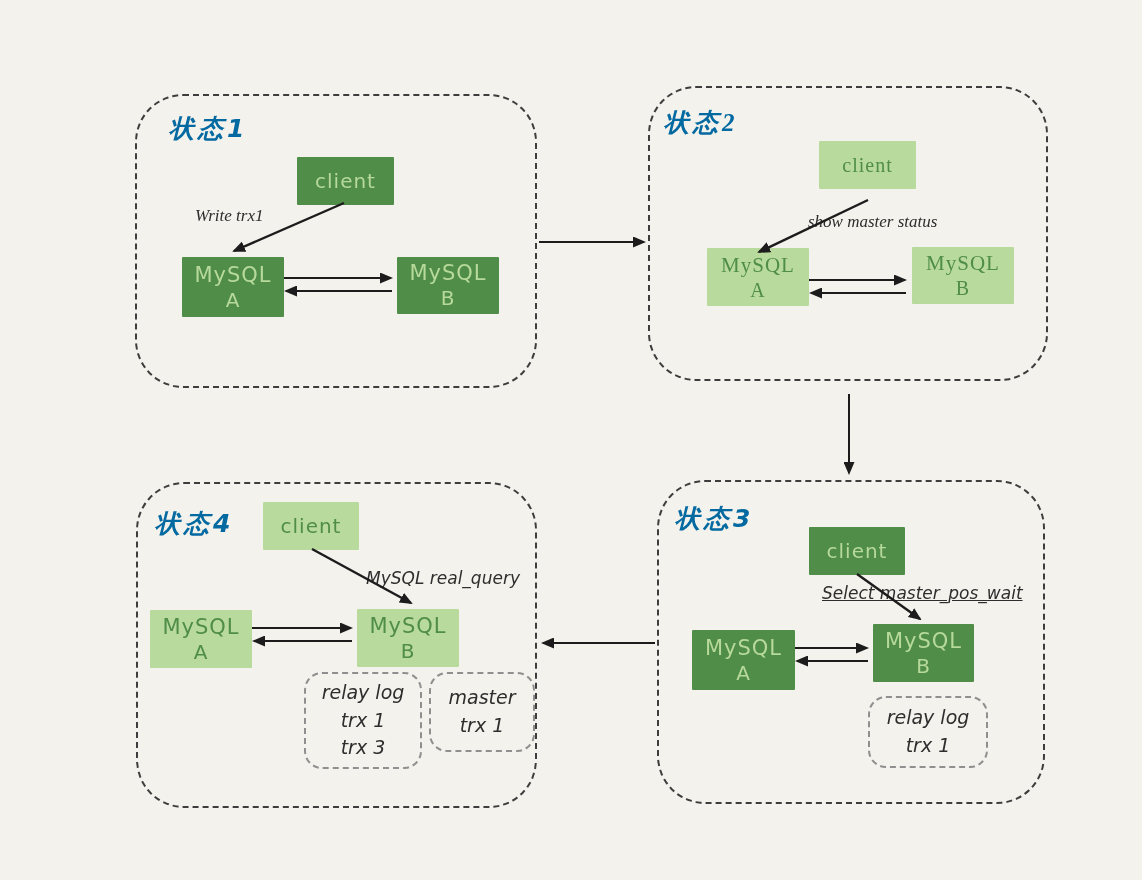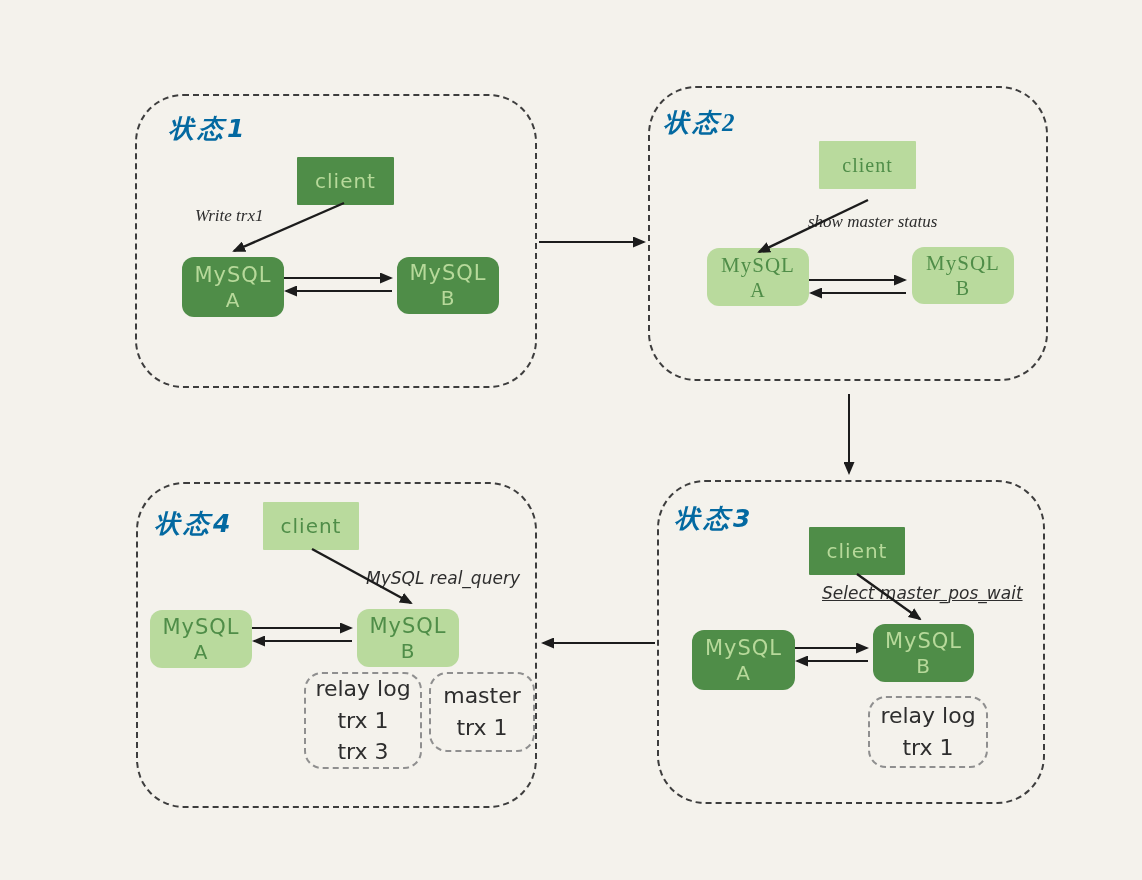--- a/index.html
+++ b/index.html
@@ -28,21 +28,21 @@
     font-style: italic;
   }
   #s1 .state-label { left: 32px;  top: 16px; }
   #s2 .state-label { left: 14px;  top: 18px; }
   #s3 .state-label { left: 16px;  top: 20px; text-align: center; }
   #s4 .state-label { left: 17px;  top: 23px; }
 
   
   .gbox {
     position: absolute;
-    border-radius: 12px;
+    border-radius: 1px;
     display: flex;
     flex-direction: column;
     align-items: center;
     justify-content: center;
     text-align: center;
     font-size: 21px;
     letter-spacing: 1px;
   }
   .theme-dark  .gbox { background: #4f8d48; color: #b7d99a; }
   .theme-light .gbox { background: #b9da9d; color: #4f8d48; }
@@ -81,23 +81,24 @@
 
   
   .log-box {
     position: absolute;
     border: 2px dashed #8f8f8f;
     border-radius: 18px;
     display: flex;
     flex-direction: column;
     align-items: center;
     justify-content: center;
-    font-size: 22px;
+    font-size: 19px;
     color: #2e2e2e;
     line-height: 1.45;
+    font-style: italic;
   }
   #s3 .log-relay  { left: 209px; top: 214px; width: 120px; height: 72px; }
   #s4 .log-relay  { left: 166px; top: 188px; width: 118px; height: 97px; }
   #s4 .log-binlog { left: 291px; top: 188px; width: 106px; height: 80px; }
 
   
   #arrows {
     position: absolute;
     left: 0; top: 0;
     width: 1142px; height: 880px;

